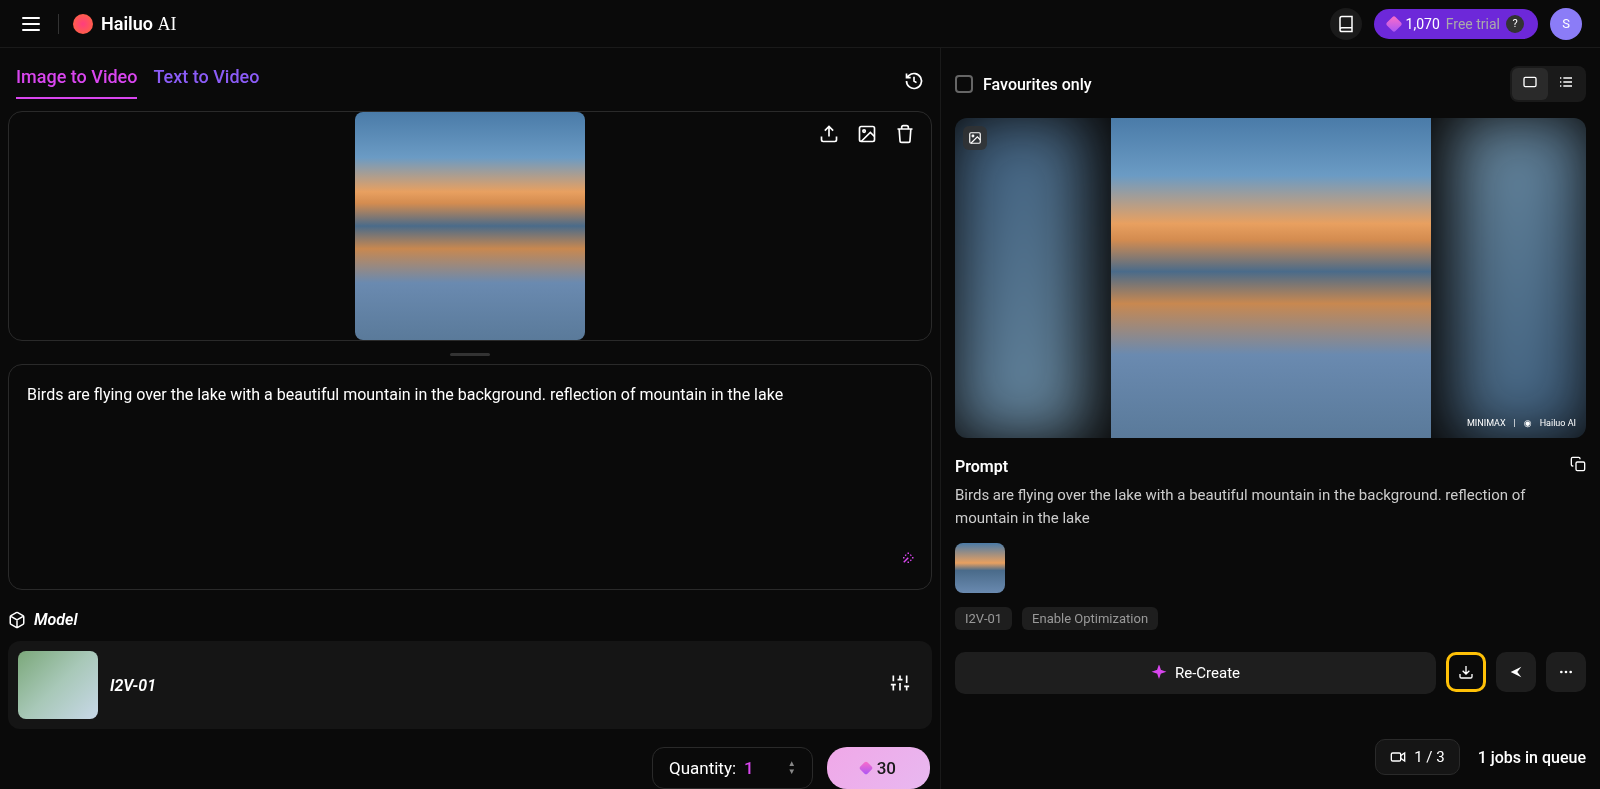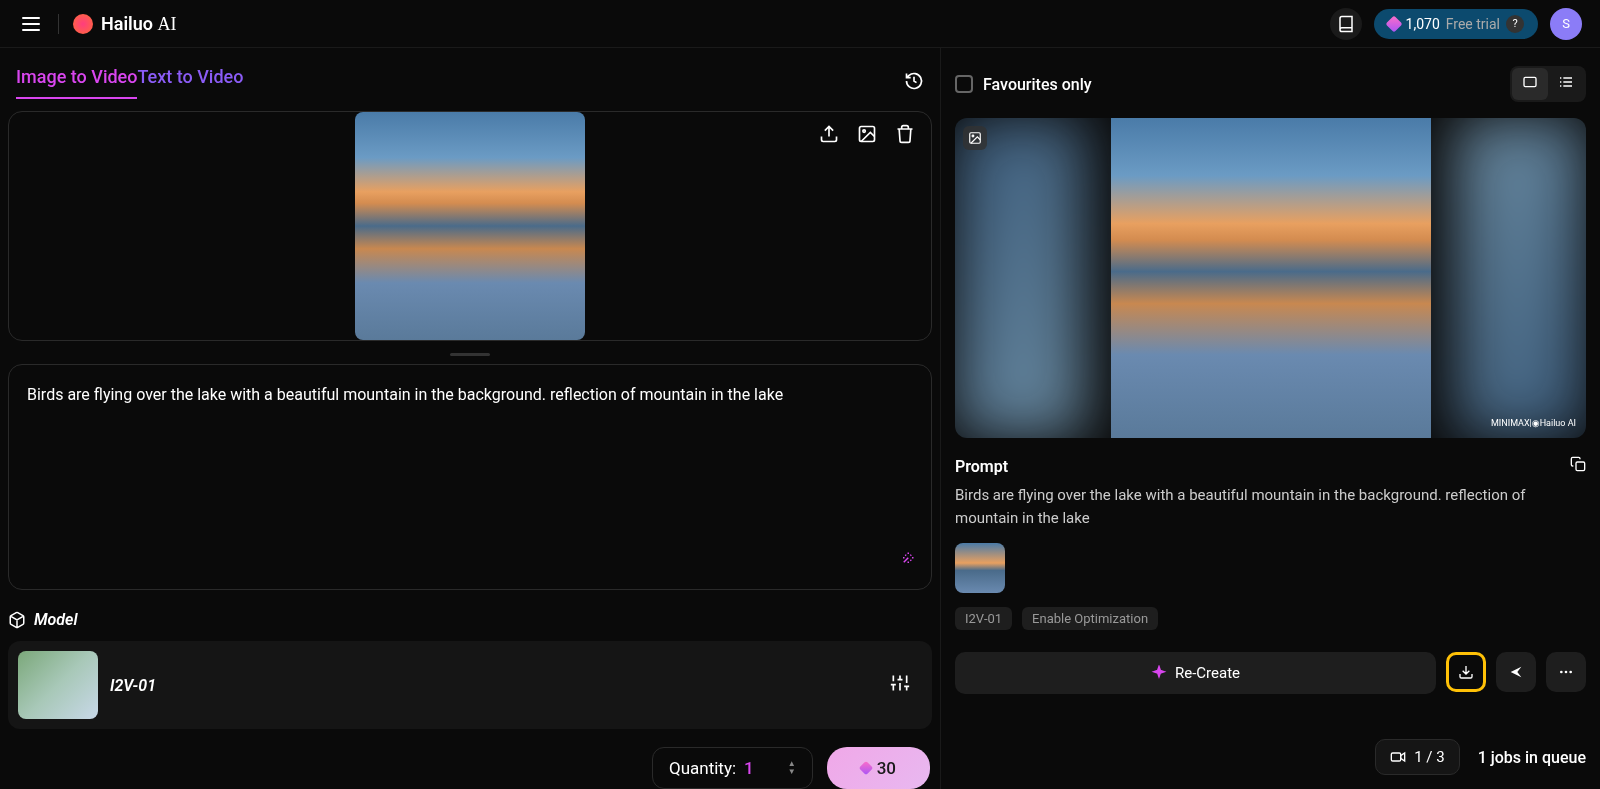--- a/index.html
+++ b/index.html
@@ -77,21 +77,21 @@
       width: 32px;
       height: 32px;
       border-radius: 50%;
       background: #1a1a1a;
       cursor: pointer;
     }
     .credits-badge {
       display: flex;
       align-items: center;
       gap: 6px;
-      background: #0c4a6e;
+      background: #6d28d9;
       padding: 6px 14px;
       border-radius: 18px;
       font-size: 14px;
     }
     .gem {
       width: 12px;
       height: 12px;
       background: linear-gradient(135deg, #ff6ec7, #a855f7);
       border-radius: 2px;
       transform: rotate(45deg);
@@ -127,20 +127,21 @@
       flex-direction: column;
     }
     .tabs {
       display: flex;
       align-items: center;
       justify-content: space-between;
       padding: 18px 8px 12px;
     }
     .tab-list {
       display: flex;
+      gap: 16px;
       justify-content: space-between;
     }
     .tab {
       font-size: 18px;
       font-weight: 500;
       color: #8b5cf6;
       cursor: pointer;
       padding-bottom: 10px;
     }
     .tab.active {
@@ -383,20 +384,21 @@
       z-index: 2;
     }
     .watermark {
       position: absolute;
       bottom: 10px;
       right: 10px;
       font-size: 9px;
       color: #fff;
       z-index: 2;
       display: flex;
+      gap: 8px;
       align-items: center;
     }
     .prompt-section {
       margin-top: 18px;
     }
     .prompt-header {
       display: flex;
       justify-content: space-between;
       align-items: center;
     }

